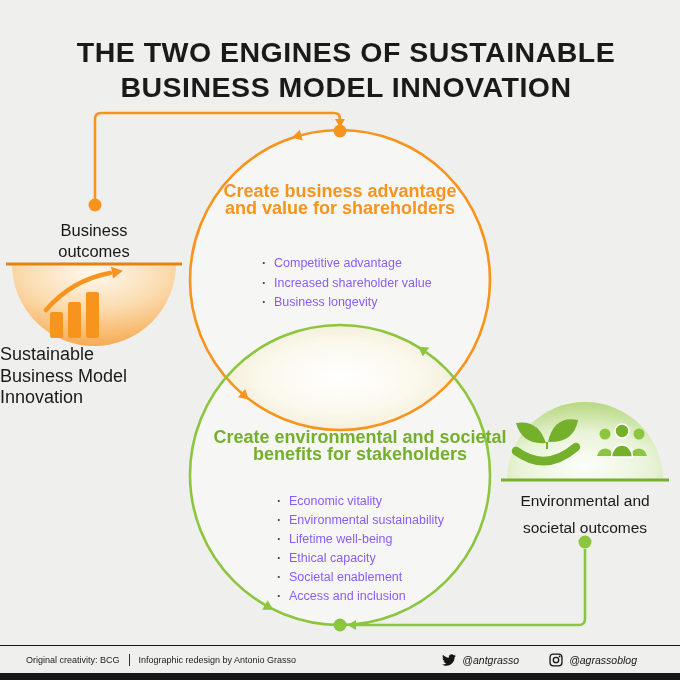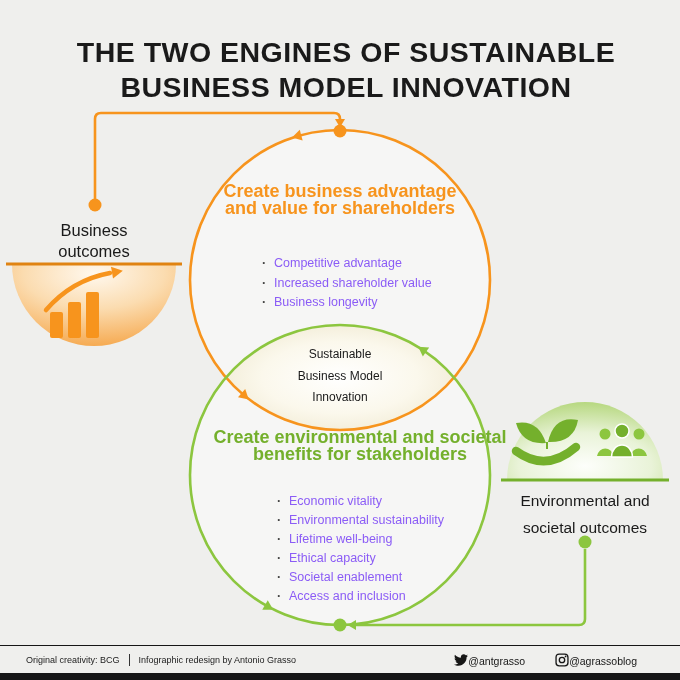--- a/index.html
+++ b/index.html
@@ -14,22 +14,22 @@
     position:absolute; top:16px; left:12px; right:0; text-align:center;
     font-size:28.5px; font-weight:700; letter-spacing:.5px; line-height:35px;
     color:var(--ink,#1A1A1A);
   }
   .title span { display:block; }
   .heading { position:absolute; left:0; right:0; text-align:center;
     font-weight:700; font-size:18px; line-height:17px; }
   .heading span { display:block; }
   .heading-orange { top:183px; color:var(--orange,#F7941D); }
   .heading-green  { top:429px; color:var(--green-dark,#74B02C);padding-left:40px; }
-  .center-label { position:absolute; top:344px; left:0; right:0; text-align:center;
-    font-size:12px; line-height:21.5px; color:var(--ink,#1A1A1A); }
+  .center-label { position:absolute; top:344px; left:0; right:0; 
+    font-size:18px; line-height:21.5px; color:var(--ink,#1A1A1A); }
   .center-label span { display:block; }
   .bullets { list-style:none; margin:16px; padding:0; position:absolute;
     font-size:12.5px; line-height:19.5px; color:#8b5cf6; }
   .bullets li { position:relative; padding-left:13px; }
   .bullets li::before { content:"·"; position:absolute; left:1px; font-weight:700; color:#444; }
   .bullets-orange { top:238px; left:245px; }
   .bullets-green  { top:476px; left:260px; line-height:19px; }
   .biz-label { position:absolute; top:220px; left:24px; width:140px; text-align:center;
     font-size:16.5px; line-height:21px; }
   .env-label { position:absolute; top:487px; left:500px; width:170px; text-align:center;
@@ -44,21 +44,21 @@
   .chord-g  { stroke:var(--green-dark,#74B02C); }
   .stroke-gd{ stroke:var(--green-dark,#74B02C); }
   .shapes { position:absolute; top:0; left:0; }
   
   .footer-line { position:absolute; top:645px; left:0; right:0; border-top:1.5px solid #161616; }
   .footer { position:absolute; top:647px; left:0; right:17px; height:26px;
     display:flex; align-items:center; justify-content:space-between; padding:0 26px; box-sizing:border-box; }
   .f-left { display:flex; align-items:center; font-size:9px; color:#222; }
   .f-divider { display:inline-block; width:0; height:12px; border-left:1.2px solid #333; margin:0 9px; }
   .f-right { display:flex; align-items:center; gap:30px; }
-  .social { display:flex; align-items:flex-end; gap:0; font-size:10.5px; color:#161616; }
+  .social { display:flex; align-items:center; gap:6px; font-size:10.5px; color:#161616;font-style:italic; }
   .bottom-bar { position:absolute; bottom:0; left:0; right:0; height:7px; background:#161616; }
 </style>
 </head>
 <body>
 
 <div class="canvas">
 
   <svg class="shapes" width="680" height="680" viewBox="0 0 680 680">
     <defs>
       <radialGradient id="lensG" cx="0.5" cy="0.5" r="0.62">

